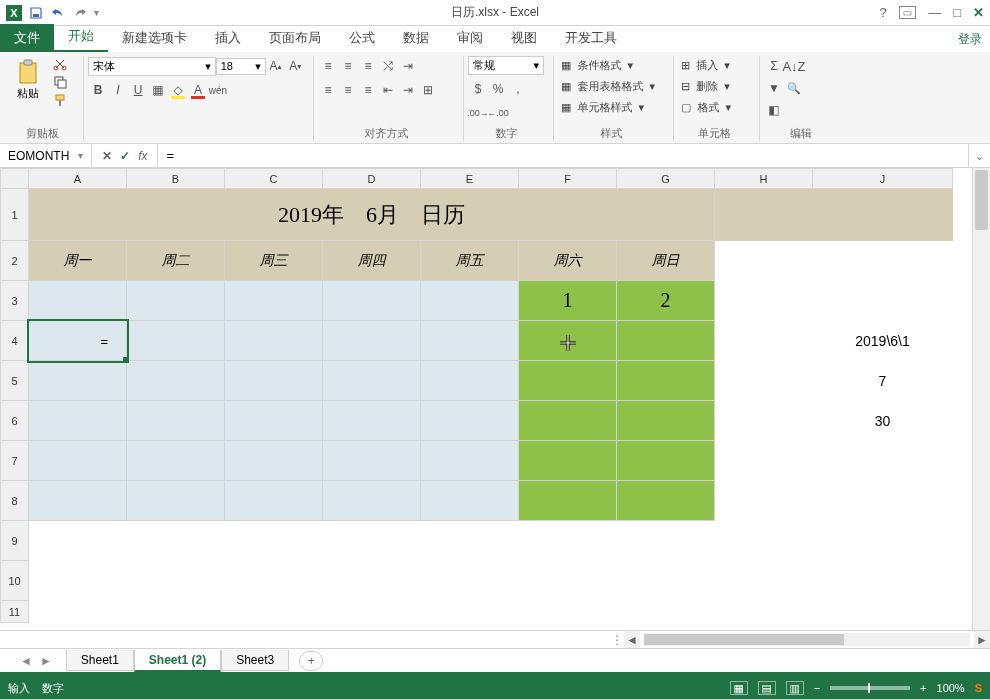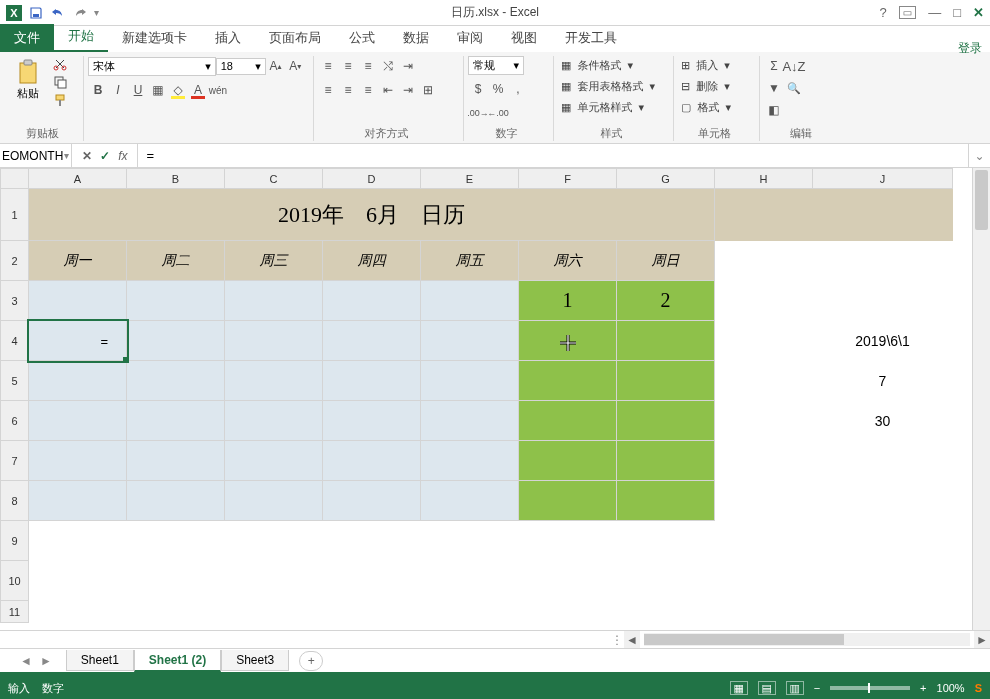--- a/index.html
+++ b/index.html
@@ -8,41 +8,41 @@
   
   .titlebar { height: 26px; background: #fff; display: flex; align-items: center; position: relative; border-bottom: 1px solid #d4d4d4; }
   .qat { display: flex; align-items: center; gap: 6px; padding-left: 6px; }
   .qat-icon { width: 16px; height: 16px; display: flex; align-items: center; justify-content: center; }
   .title-center { position: absolute; left: 50%; transform: translateX(-50%); color: #444; font-size: 12px; }
   .title-right { position: absolute; right: 6px; display: flex; gap: 12px; align-items: center; }
   .title-right span { color: #666; cursor: pointer; font-size: 13px; }
   
   
   .ribbon-tabs { height: 26px; background: #fff; display: flex; align-items: flex-end; padding-left: 0; position: relative; }
-  .ribbon-tabs .login { position: absolute; right: 8px; top: 14px; color: #217346; font-size: 12px; }
+  .ribbon-tabs .login { position: absolute; right: 8px; top: 5px; color: #217346; font-size: 12px; }
   .tab { padding: 5px 14px; font-size: 13px; color: #444; cursor: pointer; }
   .tab.file { background: #217346; color: #fff; }
   .tab.active { color: #217346; border-bottom: 2px solid #217346; }
   
   
   .ribbon { height: 92px; background: #f5f5f5; border-bottom: 1px solid #d4d4d4; display: flex; padding: 4px 6px 2px; }
   .group { border-right: 1px solid #d9d9d9; padding: 0 8px 0 4px; display: flex; flex-direction: column; justify-content: space-between; }
   .group-label { text-align: center; font-size: 11px; color: #666; padding-top: 2px; }
   .group-content { flex: 1; display: flex; gap: 4px; }
   .btn-stack { display: flex; flex-direction: column; gap: 2px; align-items: flex-start; font-size: 11px; color: #444; }
   .btn-stack span { display:flex; align-items:center; gap:3px; cursor:pointer; padding:1px 3px; }
   .big-btn { display: flex; flex-direction: column; align-items: center; justify-content: flex-start; padding: 2px 4px; cursor:pointer; }
   .big-btn .icn { width: 28px; height: 28px; display:flex; align-items:center; justify-content:center; }
   .control { font-size: 11px; border:1px solid #ccc; background:#fff; padding:1px 4px; min-width: 50px; display:inline-flex; align-items:center; justify-content:space-between; }
   .row { display:flex; align-items:center; }
   .g-btn { width:20px; height:20px; display:inline-flex; align-items:center; justify-content:center; border:1px solid transparent; cursor:pointer; color:#555; font-size:12px; }
   
   
   .formula-row { height: 24px; border-bottom: 1px solid #d4d4d4; display: flex; align-items: stretch; }
-  .name-box { width: 72px; border-right:1px solid #d4d4d4; display:flex; align-items:center; padding:0 2px; justify-content:space-between; font-size:12px; }
+  .name-box { width: 92px; border-right:1px solid #d4d4d4; display:flex; align-items:center; padding:0 8px; justify-content:space-between; font-size:12px; }
   .fb-btns { display:flex; align-items:center; gap:8px; padding:0 10px; border-right:1px solid #d4d4d4; color:#666; }
   .fb-input { flex:1; display:flex; align-items:center; padding:0 8px; font-size:13px; }
   .fb-expand { width:22px; display:flex; align-items:center; justify-content:center; border-left:1px solid #d4d4d4; color:#888;}
   
   
   .sheet-area { position: relative; height: 462px; display:flex; }
   .sheet-area .vscroll { width:18px; background:#f0f0f0; border-left:1px solid #d4d4d4; position:relative;}
   .sheet-area .vscroll .thumb{ position:absolute; left:2px; right:2px; top:2px; height:60px; background:#c9c9c9; border-radius:2px;}
   .grid-wrap { flex:1; overflow:hidden; position:relative; }
   table.grid { border-collapse: collapse; table-layout: fixed; }
@@ -226,21 +226,21 @@
         <span class="g-btn">⇤</span>
         <span class="g-btn">⇥</span>
         <span class="g-btn">⊞</span>
       </div>
     </div>
     <div class="group-label">对齐方式</div>
   </div>
 
   <div class="group" style="width:90px">
     <div class="group-content" style="flex-direction:column;gap:4px;">
-      <span class="control" style="width:56px">
+      <span class="control" style="width:76px">
           <span>常规</span>
           <span>▾</span>
         </span>
       <div class="row">
         <span class="g-btn">$</span>
         <span class="g-btn">%</span>
         <span class="g-btn">,</span>
       </div>
       <div class="row">
         <span class="g-btn" style="font-size:9px">.00→</span>

